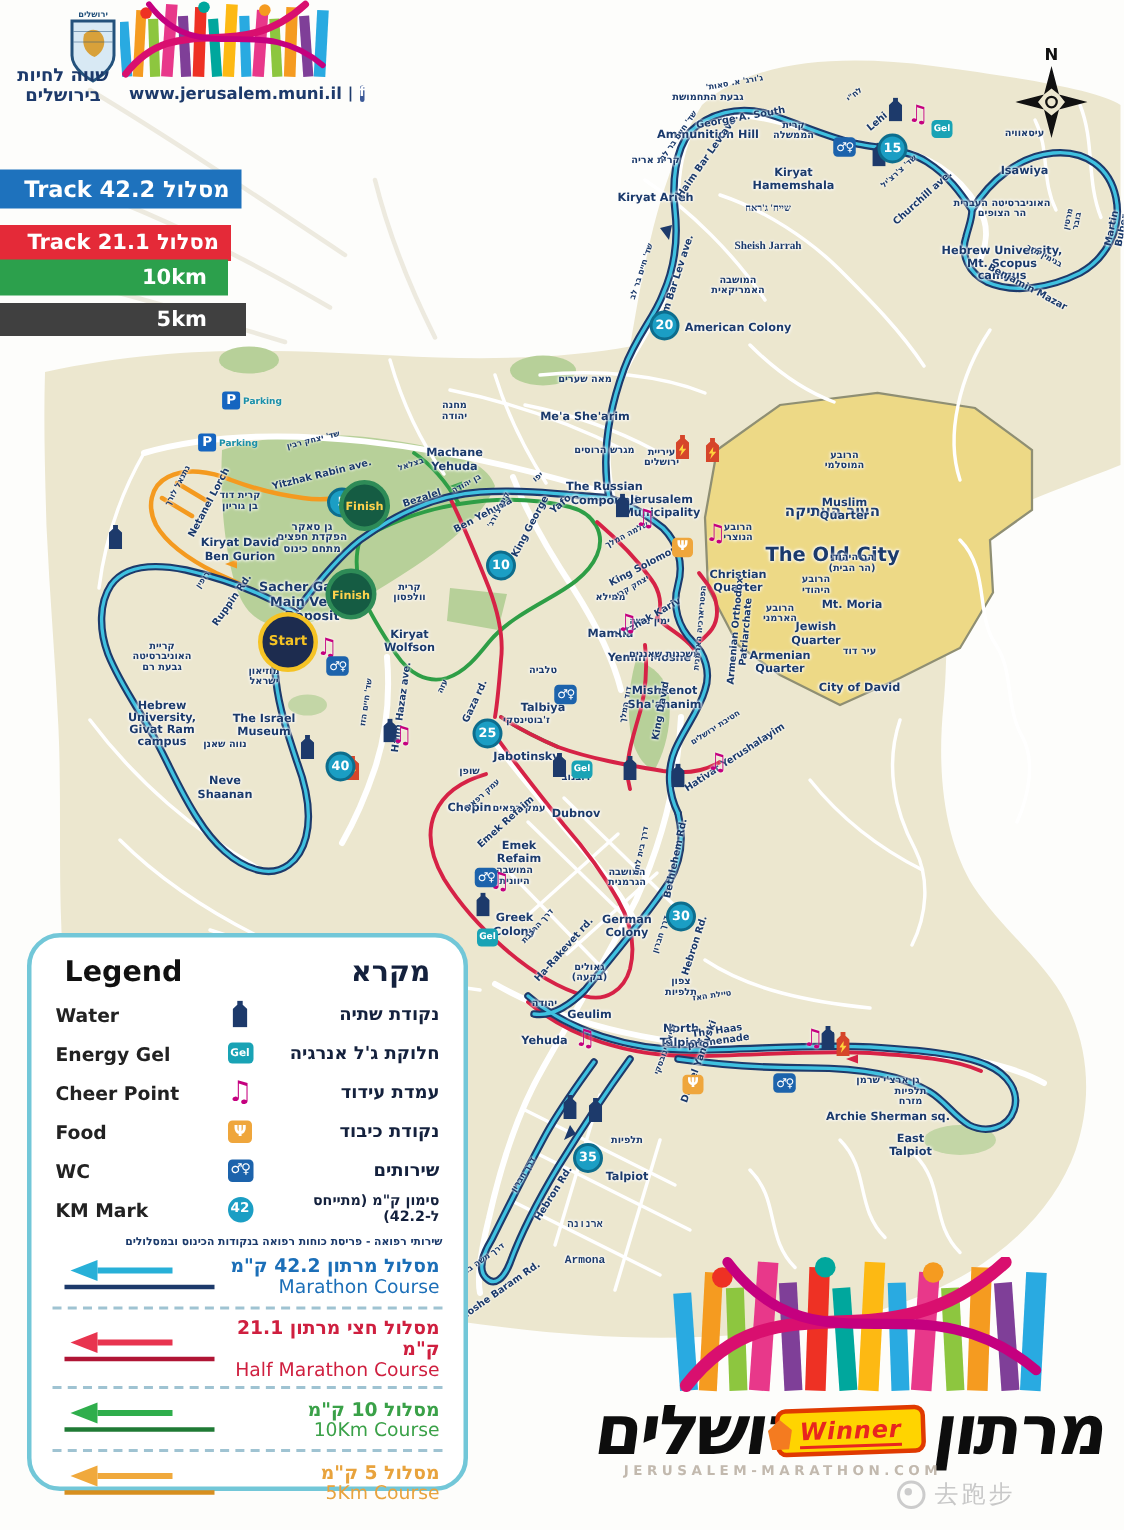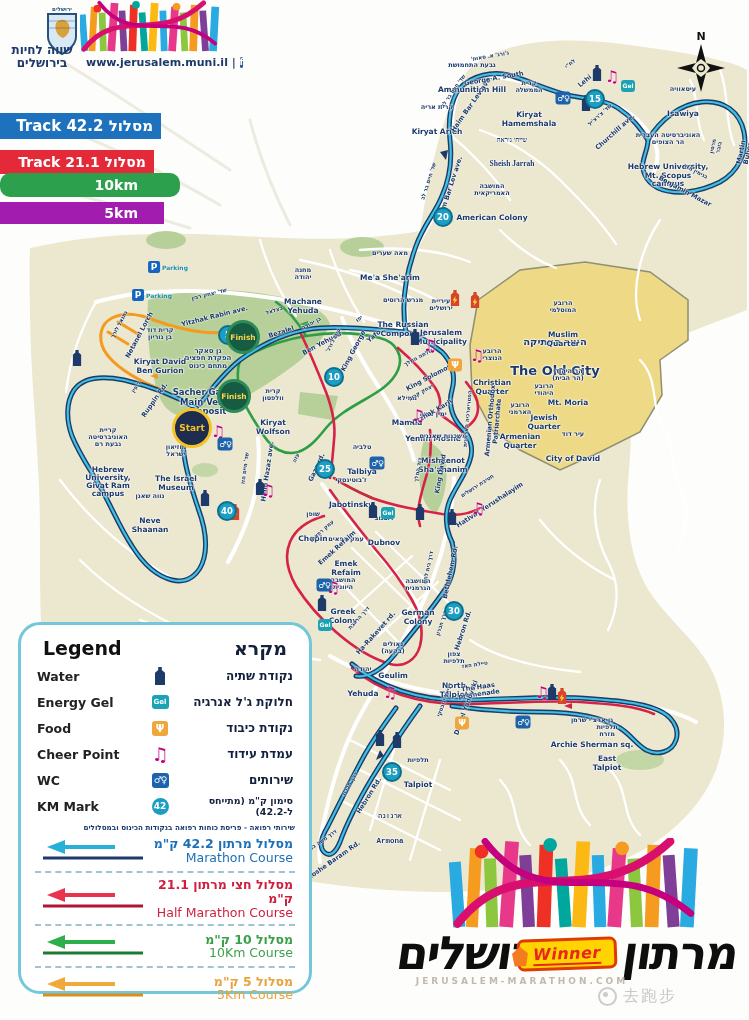--- a/index.html
+++ b/index.html
@@ -17,21 +17,21 @@
   #site-row .url{font-size:11px;font-weight:bold;color:#1d3a6b;}
   .fb{width:11px;height:11px;background:#3b5998;color:#fff;border-radius:2px;
       font-size:9px;font-weight:bold;text-align:center;line-height:11px;}
   .fb::after{content:"f";}
   .sep{color:#1d3a6b;font-weight:bold;font-size:10px;}
   
   #track-bars{position:absolute;left:0;top:113px;width:200px;}
   .bar{position:absolute;left:0;color:#fff;font-weight:bold;display:flex;align-items:center;justify-content:flex-end;}
   .bar:nth-of-type(1){top:0px;   width:153px;height:26px;font-size:15px;padding-right:8px;}
   .bar:nth-of-type(2){top:37px;  width:146px;height:24px;font-size:14px;padding-right:8px;}
-  .bar:nth-of-type(3){top:60px;  width:138px;height:24px;font-size:14px;padding-right:42px;border-radius:10px;}
+  .bar:nth-of-type(3){top:60px;  width:138px;height:24px;font-size:14px;padding-right:14px;}
   .bar:nth-of-type(4){top:89px;  width:138px;height:22px;font-size:14px;padding-right:26px;}
   
   .map-label{position:absolute;transform:translate(-50%,-50%);text-align:center;color:#1b3a6b;
              line-height:1.1;white-space:pre-line;
              text-shadow:0 0 2px #fff,0 0 2px #fff,0 0 3px #fff;}
   .map-label .he{font-size:6.5px;font-weight:bold;display:block;direction:rtl;}
   .map-label .en{font-size:7.5px;font-weight:bold;display:block;}
   .map-label.big .he{font-size:10px;}
   .map-label.big .en{font-size:13px;}
   .map-label.venue .he{font-size:7px;}
@@ -799,21 +799,21 @@
       </div>
       <div class="km-marker" style="left: 334px; top: 377px;">
         <span>10</span>
       </div>
       <div class="km-marker" style="left: 595px; top: 99px;">
         <span>15</span>
       </div>
       <div class="km-marker" style="left: 443px; top: 217px;">
         <span>20</span>
       </div>
-      <div class="km-marker" style="left: 325px; top: 469px;">
+      <div class="km-marker" style="left: 325px; top: 489px;">
         <span>25</span>
       </div>
       <div class="km-marker" style="left: 454px; top: 611px;">
         <span>30</span>
       </div>
       <div class="km-marker" style="left: 392px; top: 772px;">
         <span>35</span>
       </div>
       <div class="km-marker" style="left: 227px; top: 511px;">
         <span>40</span>
@@ -853,21 +853,21 @@
   <div id="track-bars">
       <div class="bar" style="background: rgb(30, 114, 189);">
         <span>Track 42.2 מסלול</span>
       </div>
       <div class="bar" style="background: rgb(228, 42, 56);">
         <span>Track 21.1 מסלול</span>
       </div>
       <div class="bar" style="background: rgb(44, 160, 76);">
         <span>10km</span>
       </div>
-      <div class="bar" style="background: #a21caf; text-align: center;">
+      <div class="bar" style="background: #404040; text-align: center;">
         <span>5km</span>
       </div>
     </div>
 
   <div id="legend">
     <div id="legend-head">
       <span class="t-en">Legend</span>
       <span class="t-he">מקרא</span>
     </div>
     <div id="legend-items">
@@ -879,32 +879,32 @@
     <span class="leg-he">נקודת שתיה</span>
   </div>
         <div class="leg-row">
     <span class="leg-en">Energy Gel</span>
     <span class="leg-icon">
             <span class="licon licon-gel"></span>
           </span>
     <span class="leg-he">חלוקת ג'ל אנרגיה</span>
   </div>
         <div class="leg-row">
+    <span class="leg-en">Cheer Point</span>
+    <span class="leg-icon">
+            <span class="licon licon-cheer"></span>
+          </span>
+    <span class="leg-he">עמדת עידוד</span>
+  </div>
+        <div class="leg-row">
     <span class="leg-en">Food</span>
     <span class="leg-icon">
             <span class="licon licon-food"></span>
           </span>
     <span class="leg-he">נקודת כיבוד</span>
-  </div>
-        <div class="leg-row">
-    <span class="leg-en">Cheer Point</span>
-    <span class="leg-icon">
-            <span class="licon licon-cheer"></span>
-          </span>
-    <span class="leg-he">עמדת עידוד</span>
   </div>
         <div class="leg-row">
     <span class="leg-en">WC</span>
     <span class="leg-icon">
             <span class="licon licon-wc"></span>
           </span>
     <span class="leg-he">שירותים</span>
   </div>
         <div class="leg-row">
     <span class="leg-en">KM Mark</span>

